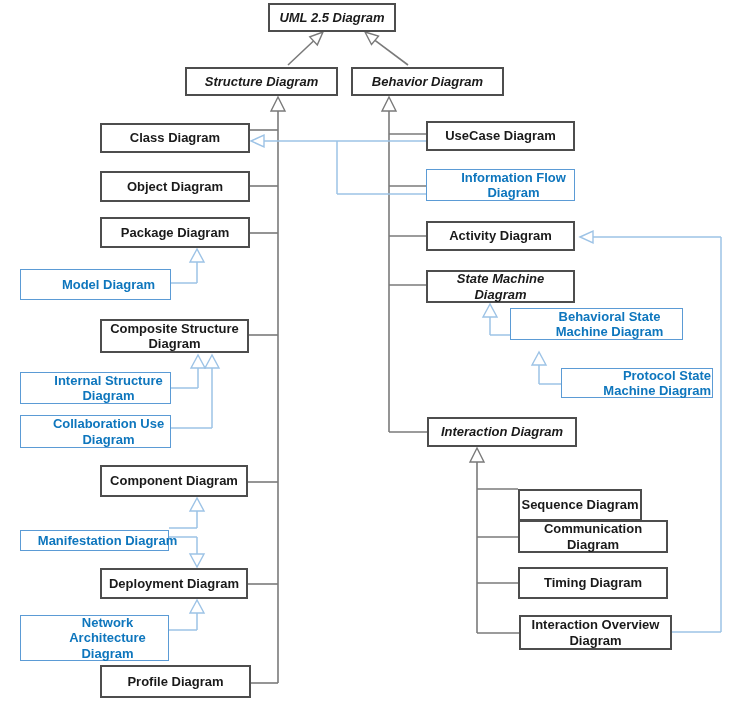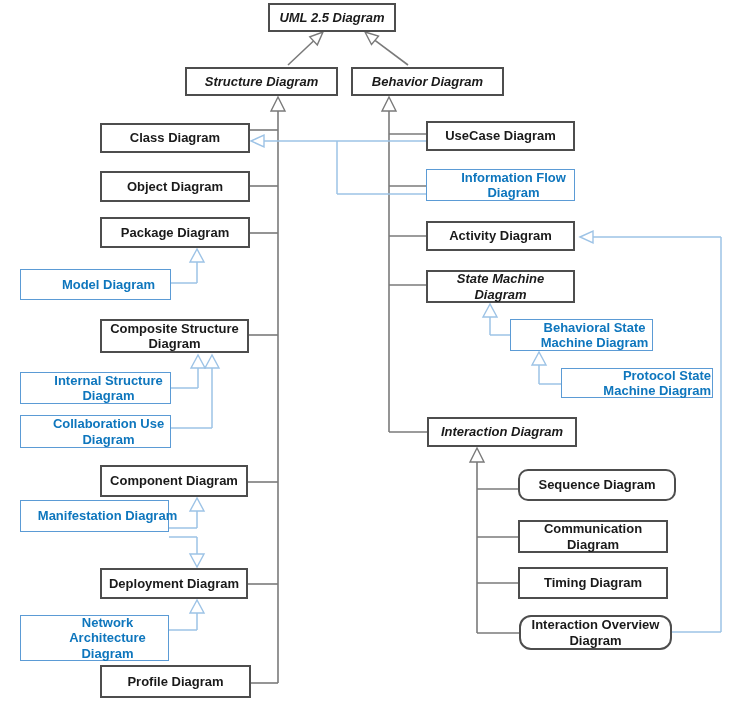--- a/index.html
+++ b/index.html
@@ -145,43 +145,43 @@
   <div class="node blue" style="left:20px;top:269px;width:151px;height:31px;">Model Diagram</div>
 
   <div class="node" style="left:100px;top:319px;width:149px;height:34px;">Composite Structure Diagram</div>
 
   <div class="node blue" style="left:20px;top:372px;width:151px;height:32px;">Internal Structure Diagram</div>
 
   <div class="node blue" style="left:20px;top:415px;width:151px;height:33px;">Collaboration Use Diagram</div>
 
   <div class="node" style="left:100px;top:465px;width:148px;height:32px;">Component Diagram</div>
 
-  <div class="node blue nowrap" style="left:20px;top:500px;width:149px;height:32px;text-align:center;">Manifestation Diagram</div>
+  <div class="node blue nowrap" style="left:20px;top:530px;width:149px;height:21px;text-align:center;">Manifestation Diagram</div>
 
   <div class="node" style="left:100px;top:568px;width:148px;height:31px;">Deployment Diagram</div>
 
   <div class="node blue" style="left:20px;top:615px;width:149px;height:46px;">Network Architecture Diagram</div>
 
   <div class="node" style="left:426px;top:121px;width:149px;height:30px;">UseCase Diagram</div>
 
   <div class="node" style="left:100px;top:665px;width:151px;height:33px;">Profile Diagram</div>
 
   <div class="node blue" style="left:426px;top:169px;width:149px;height:32px;">Information Flow Diagram</div>
 
   <div class="node" style="left:426px;top:221px;width:149px;height:30px;">Activity Diagram</div>
 
   <div class="node abstract" style="left:426px;top:270px;width:149px;height:33px;">State Machine Diagram</div>
 
-  <div class="node blue" style="left:510px;top:319px;width:143px;height:32px;">Behavioral State Machine Diagram</div>
+  <div class="node blue" style="left:510px;top:308px;width:173px;height:32px;">Behavioral State Machine Diagram</div>
 
   <div class="node blue" style="left:561px;top:368px;width:152px;height:30px;text-align:right;">Protocol State Machine Diagram</div>
 
   <div class="node abstract" style="left:427px;top:417px;width:150px;height:30px;">Interaction Diagram</div>
 
-  <div class="node" style="left:518px;top:469px;width:158px;height:32px;border-radius:10px;">Sequence Diagram</div>
+  <div class="node" style="left:518px;top:489px;width:124px;height:32px;">Sequence Diagram</div>
 
   <div class="node" style="left:518px;top:520px;width:150px;height:33px;">Communication Diagram</div>
 
   <div class="node" style="left:518px;top:567px;width:150px;height:32px;">Timing Diagram</div>
 
-  <div class="node" style="left:519px;top:615px;width:153px;height:35px;border-radius:12px;">Interaction Overview Diagram</div>
+  <div class="node" style="left:519px;top:615px;width:153px;height:35px;">Interaction Overview Diagram</div>
 
 </div>
 
 </body></html>

